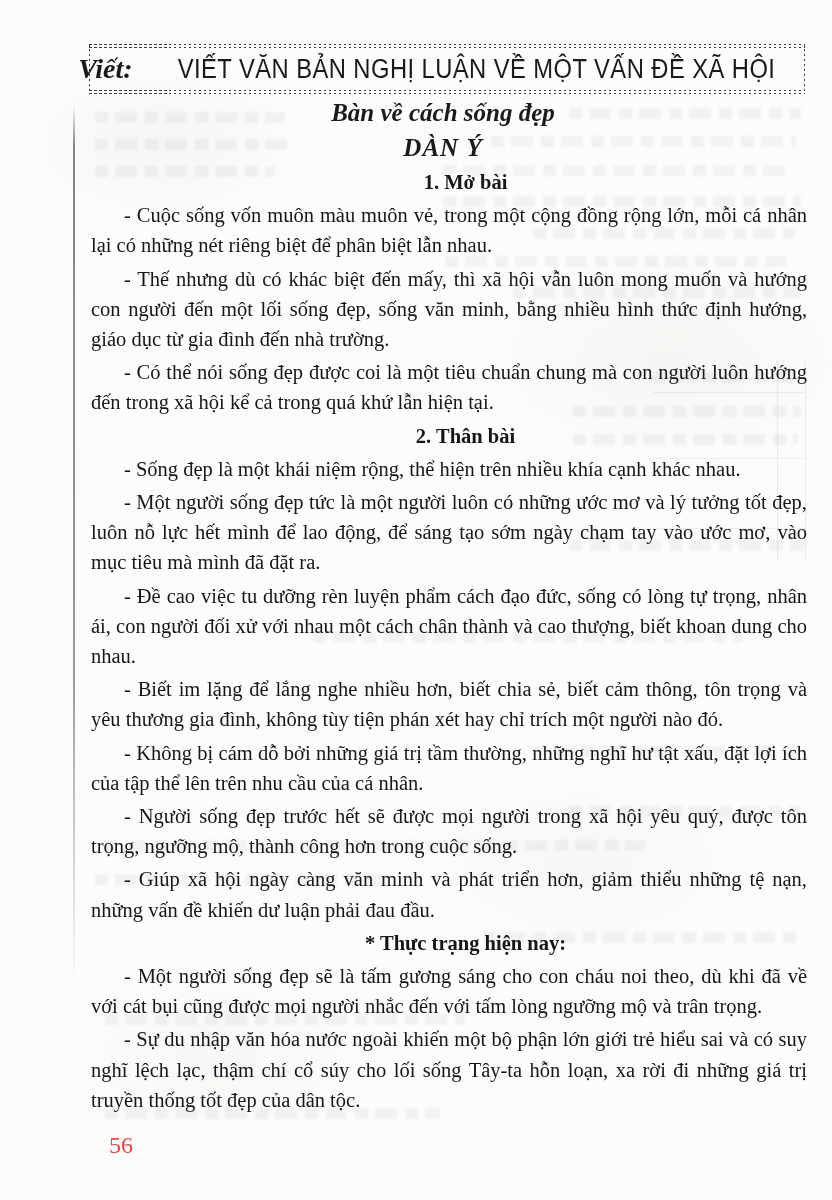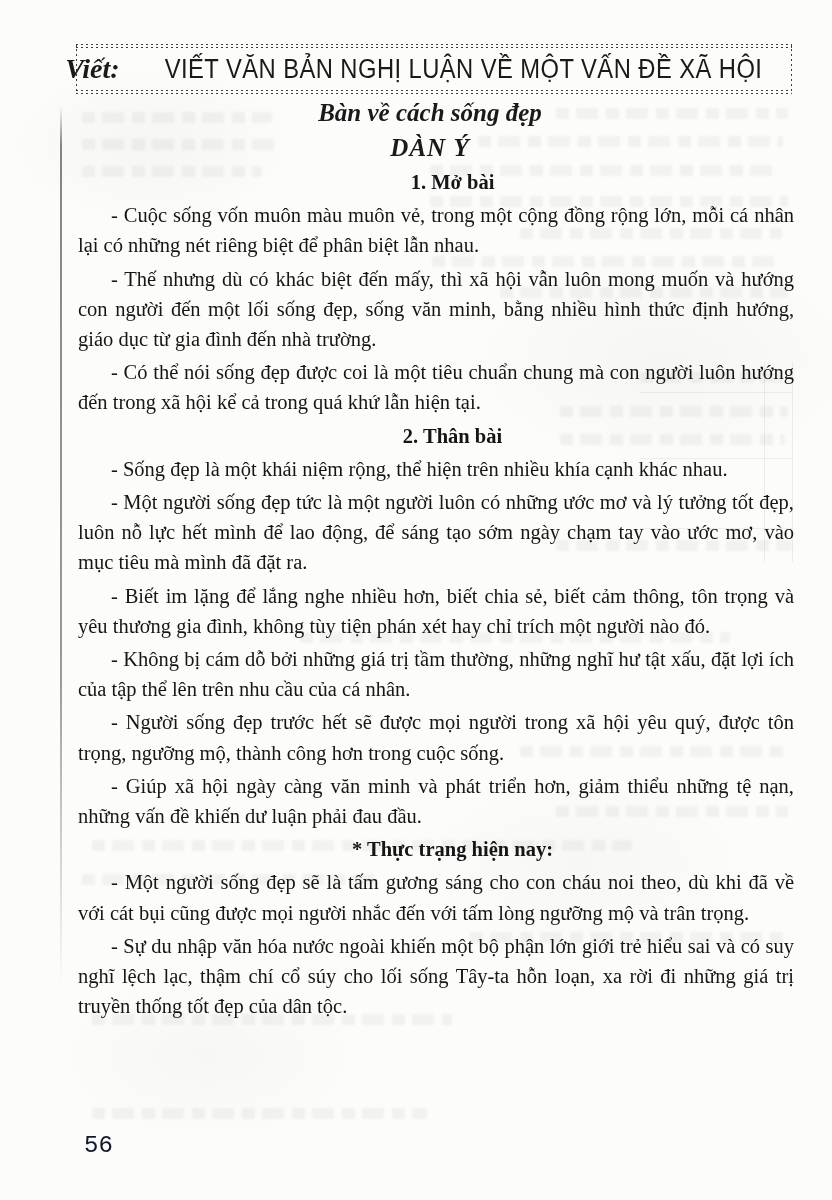--- a/index.html
+++ b/index.html
@@ -4,21 +4,21 @@
 <style>
   html,body{margin:0;padding:0;}
   body{
     width:832px;height:1200px;
     background:#fcfcfa;
     font-family:"Liberation Serif",serif;
     color:#1a1a1a;
     position:relative;
     overflow:hidden;
   }
-  .page{position:absolute;inset:0;}
+  .page{position:absolute;inset:0;margin-left:13px;}
   
   .page::before{
     content:"";position:absolute;inset:0;pointer-events:none;
     background:
       radial-gradient(220px 120px at 18% 12%, rgba(120,120,115,.05), transparent 70%),
       radial-gradient(300px 160px at 80% 30%, rgba(120,120,115,.05), transparent 70%),
       radial-gradient(260px 140px at 70% 72%, rgba(120,120,115,.04), transparent 70%),
       radial-gradient(240px 130px at 25% 88%, rgba(120,120,115,.04), transparent 70%);
   }
   
@@ -63,22 +63,22 @@
     font-size:25px;font-weight:bold;font-style:italic;letter-spacing:1px;
     font-family:"Liberation Serif",serif;
   }
   .content{
     position:absolute;left:78px;top:167px;width:716px;
     font-size:20.5px;line-height:30.2px;text-align:justify;color:#161616;
   }
   .block{margin:0 0 3px;text-indent:33px;}
   .block.heading,.block.subheading{font-weight:bold;text-align:center;}
   .page-number{
-    position:absolute;left:84px;top:1132px;
-    font-family:Liberation Mono, monospace;font-size:24px;color:#0f172a;
+    position:absolute;left:96px;top:1132px;
+    font-family:Liberation Serif, serif;font-size:24px;color:#ef4444;
   }
 </style>
 </head>
 <body>
 
 <div class="page">
 
   <div class="scan-fold"></div>
 
   <div class="ghosts">
@@ -132,20 +132,21 @@
   <h3 class="outline-heading">DÀN Ý</h3>
 
   <main class="content">
       <p class="block heading">1. Mở bài</p>
       <p class="block paragraph">- Cuộc sống vốn muôn màu muôn vẻ, trong một cộng đồng rộng lớn, mỗi cá nhân lại có những nét riêng biệt để phân biệt lẫn nhau.</p>
       <p class="block paragraph">- Thế nhưng dù có khác biệt đến mấy, thì xã hội vẫn luôn mong muốn và hướng con người đến một lối sống đẹp, sống văn minh, bằng nhiều hình thức định hướng, giáo dục từ gia đình đến nhà trường.</p>
       <p class="block paragraph">- Có thể nói sống đẹp được coi là một tiêu chuẩn chung mà con người luôn hướng đến trong xã hội kể cả trong quá khứ lẫn hiện tại.</p>
       <p class="block heading">2. Thân bài</p>
       <p class="block paragraph">- Sống đẹp là một khái niệm rộng, thể hiện trên nhiều khía cạnh khác nhau.</p>
       <p class="block paragraph">- Một người sống đẹp tức là một người luôn có những ước mơ và lý tưởng tốt đẹp, luôn nỗ lực hết mình để lao động, để sáng tạo sớm ngày chạm tay vào ước mơ, vào mục tiêu mà mình đã đặt ra.</p>
+      <p class="block paragraph">- Đề cao việc tu dưỡng rèn luyện phẩm cách đạo đức, sống có lòng tự trọng, nhân ái, con người đối xử với nhau một cách chân thành và cao thượng, biết khoan dung cho nhau.</p>
       <p class="block paragraph">- Biết im lặng để lắng nghe nhiều hơn, biết chia sẻ, biết cảm thông, tôn trọng và yêu thương gia đình, không tùy tiện phán xét hay chỉ trích một người nào đó.</p>
       <p class="block paragraph">- Không bị cám dỗ bởi những giá trị tầm thường, những nghĩ hư tật xấu, đặt lợi ích của tập thể lên trên nhu cầu của cá nhân.</p>
       <p class="block paragraph">- Người sống đẹp trước hết sẽ được mọi người trong xã hội yêu quý, được tôn trọng, ngưỡng mộ, thành công hơn trong cuộc sống.</p>
       <p class="block paragraph">- Giúp xã hội ngày càng văn minh và phát triển hơn, giảm thiểu những tệ nạn, những vấn đề khiến dư luận phải đau đầu.</p>
       <p class="block subheading">* Thực trạng hiện nay:</p>
       <p class="block paragraph">- Một người sống đẹp sẽ là tấm gương sáng cho con cháu noi theo, dù khi đã về với cát bụi cũng được mọi người nhắc đến với tấm lòng ngưỡng mộ và trân trọng.</p>
       <p class="block paragraph">- Sự du nhập văn hóa nước ngoài khiến một bộ phận lớn giới trẻ hiểu sai và có suy nghĩ lệch lạc, thậm chí cổ súy cho lối sống Tây-ta hỗn loạn, xa rời đi những giá trị truyền thống tốt đẹp của dân tộc.</p>
     </main>
 
   <div class="page-number">56</div>

